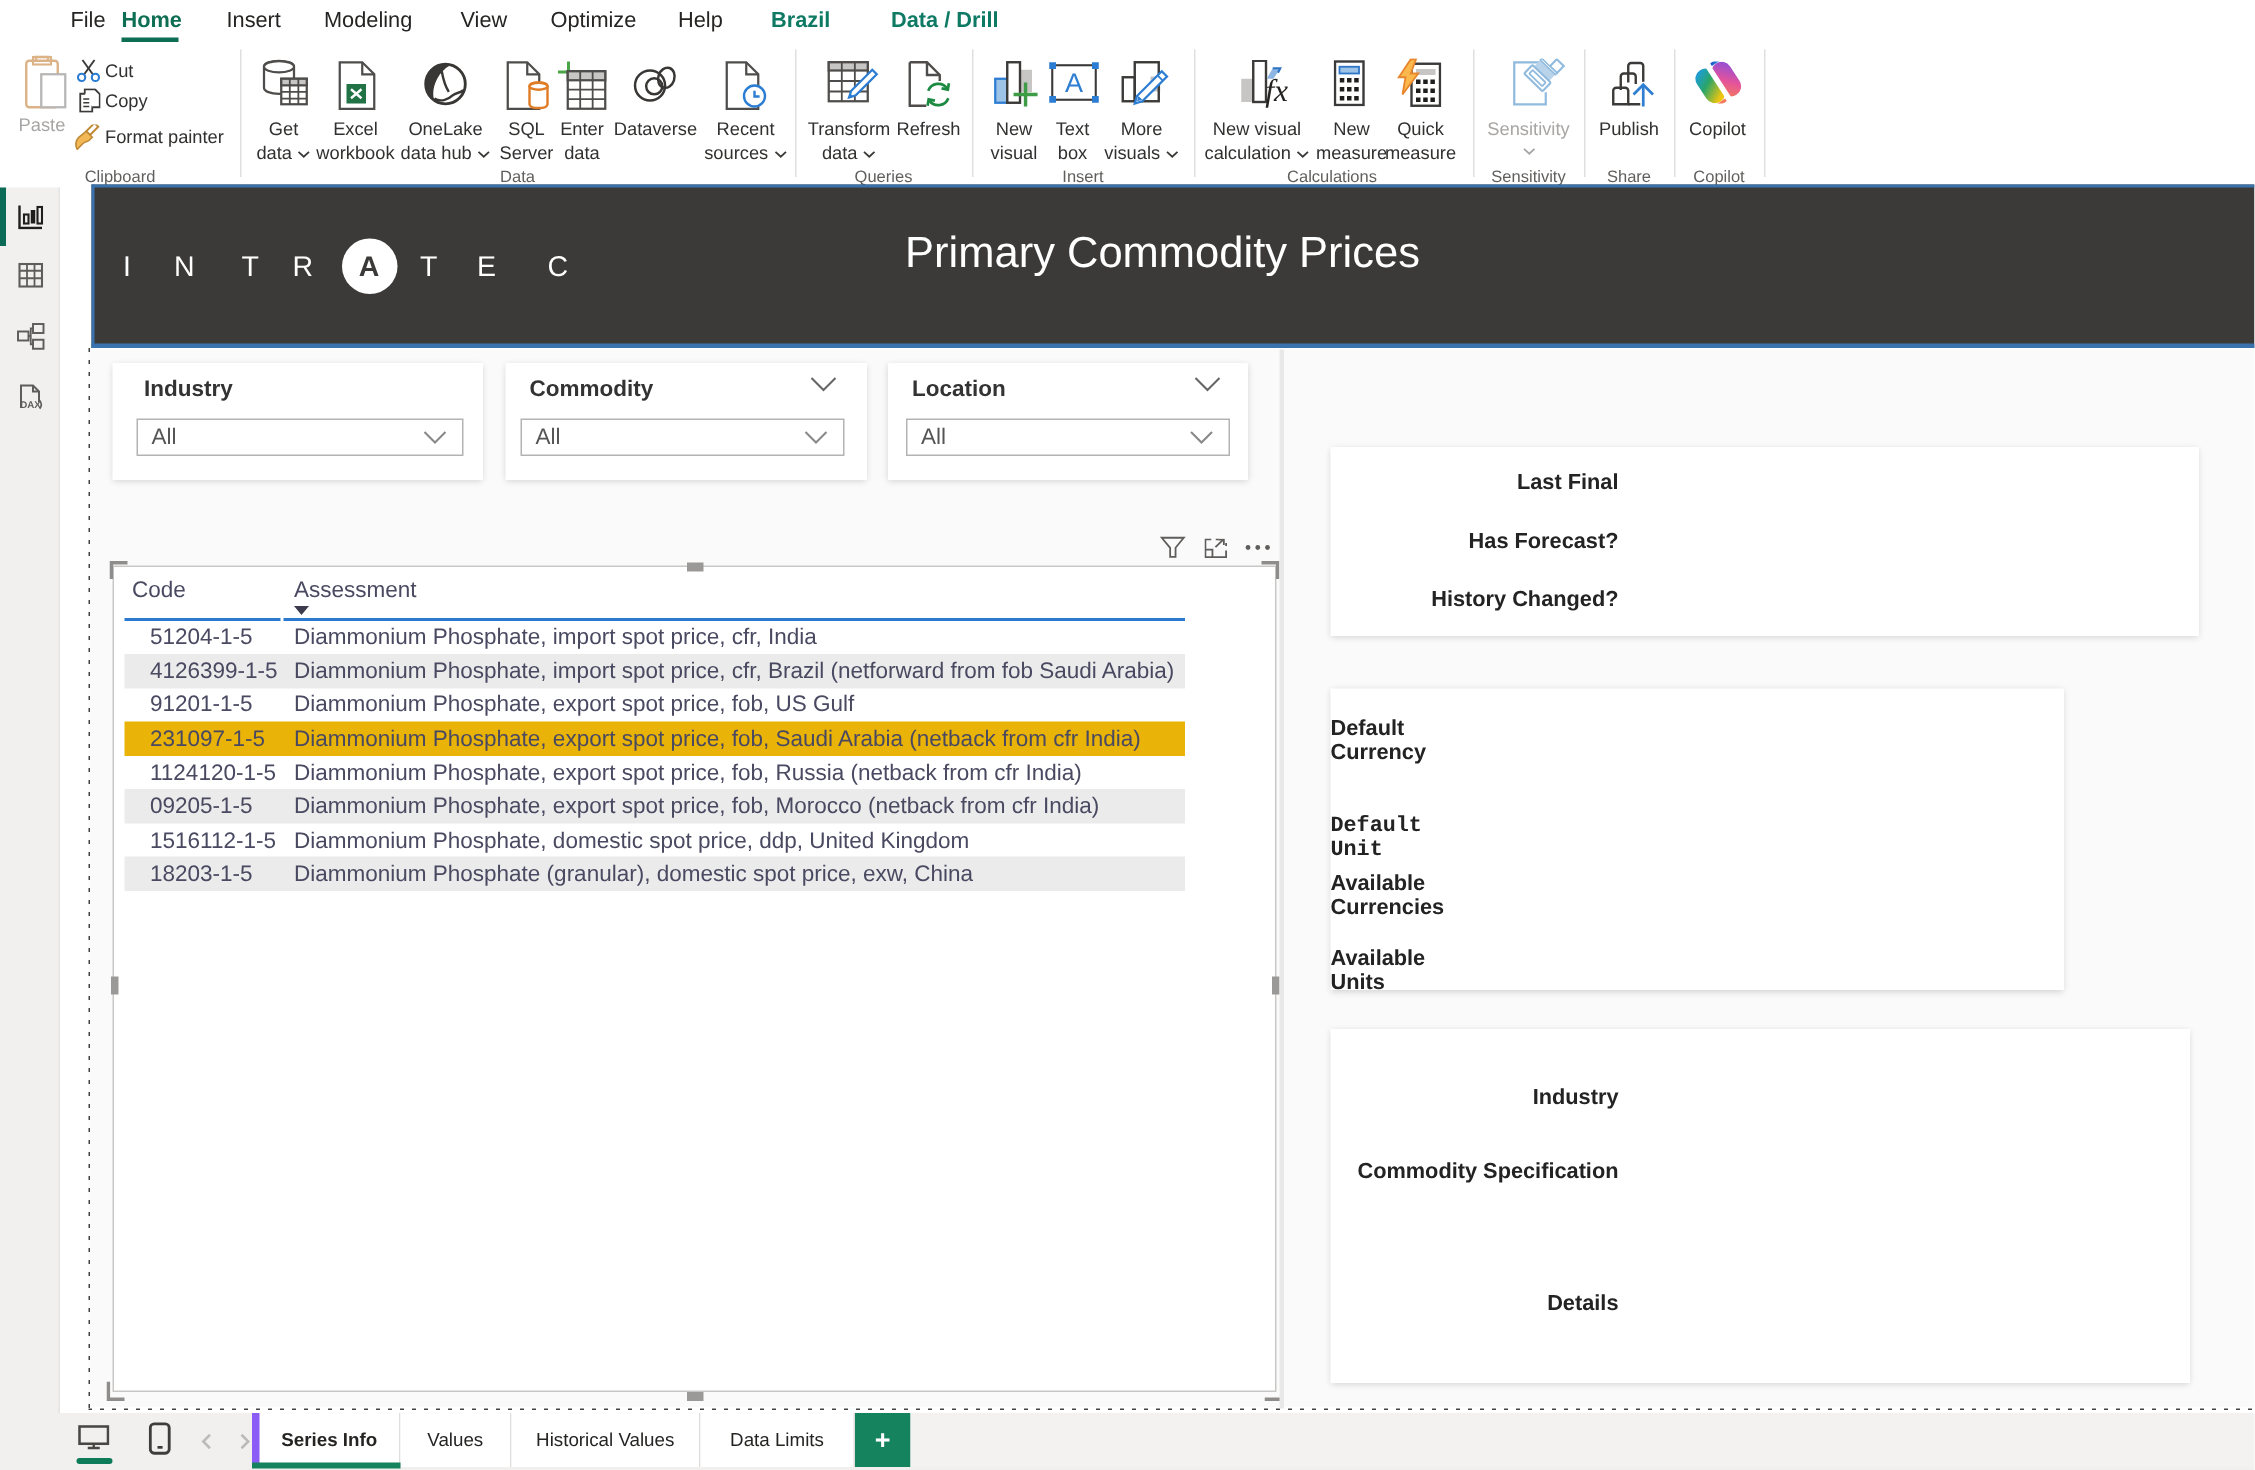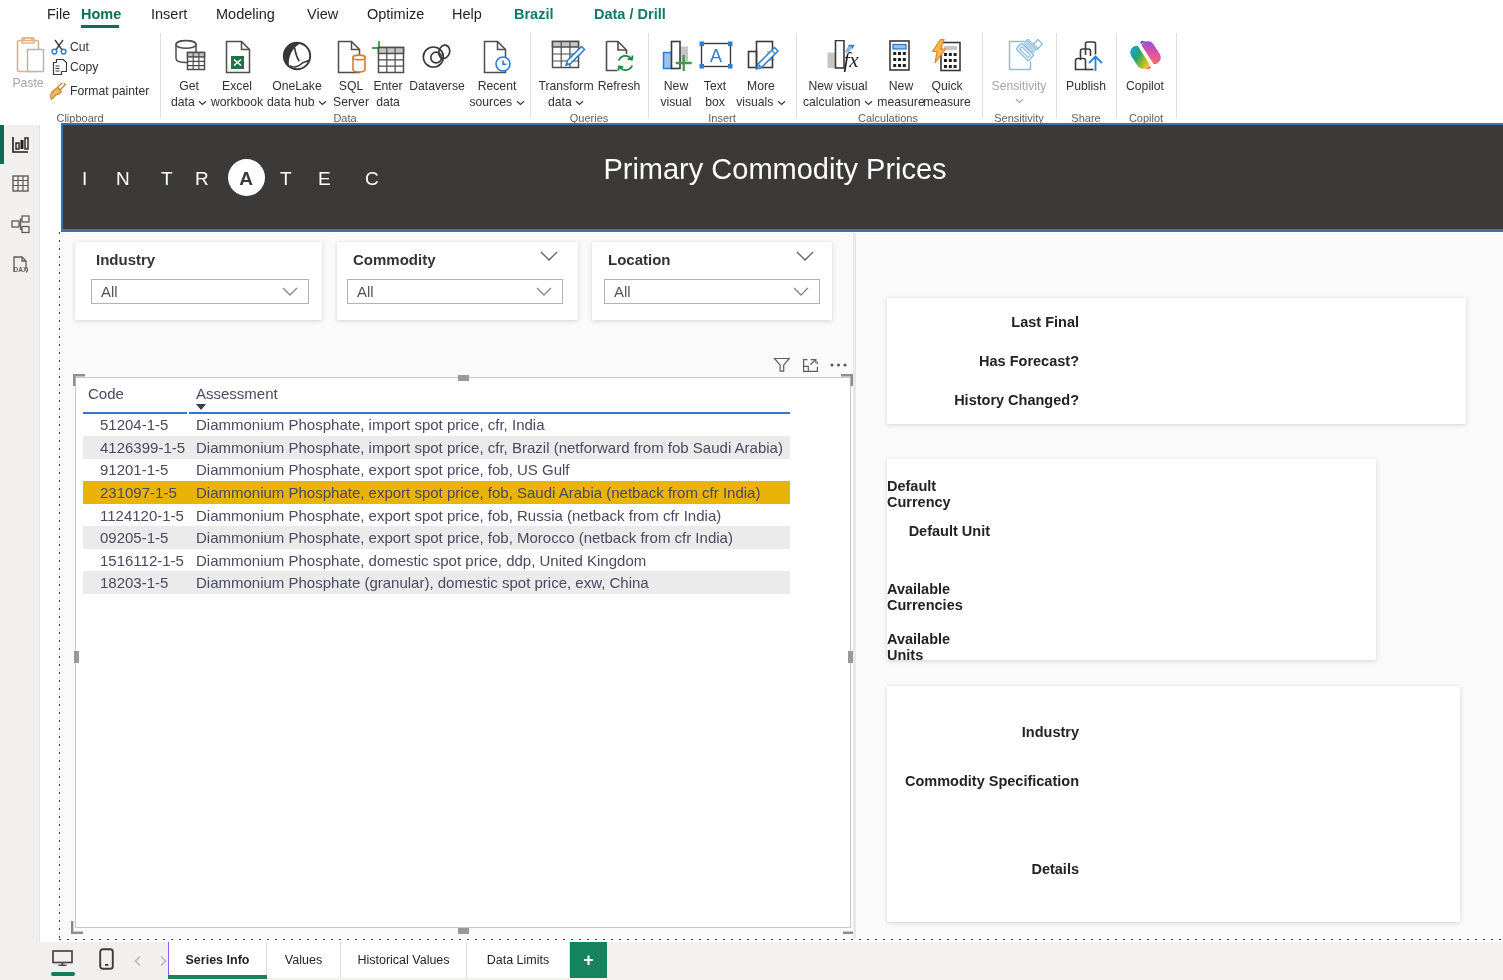--- a/index.html
+++ b/index.html
@@ -51,21 +51,21 @@
   .trow { position:absolute; left:43px; width:707px; height:23px; font-size:15px; color:#494961; }
   .trow .c1 { position:absolute; left:17px; top:3px; }
   .trow .c2 { position:absolute; left:113px; top:3px; }
 
   
   .rlab { position:absolute; font-weight:bold; font-size:14.5px; color:#232323; }
 
   
   #bottombar { position:absolute; left:0; top:942px; width:1503px; height:38px; background:#f1f0ef; }
   .btab { position:absolute; top:0; height:36px; line-height:36px; text-align:center; font-size:12.5px; color:#252423; background:#fff; border-right:1px solid #e0dedc; }
-  .btab.first { border-left:1px solid #8b5cf6; }
+  .btab.first { border-left:5px solid #8b5cf6; }
 </style>
 </head>
 <body>
 <div id="stage">
 
   <div id="menubar">
     <span class="mtab" style="left:47px;">File</span>
     <span class="mtab" style="left:81px; color:#0e6e54; font-weight:bold;">Home</span>
     <span class="mtab" style="left:151px;">Insert</span>
     <span class="mtab" style="left:216px;">Modeling</span>
@@ -505,21 +505,21 @@
 
     <div style="position:absolute; left:813px; top:108px; width:3px; height:706px; background:#e8e8e8;"></div>
 
     <div class="card" style="left:847px; top:173px; width:579px; height:126px;">
       <div class="rlab" style="right:387px; top:16px;">Last Final</div>
       <div class="rlab" style="right:387px; top:55px;">Has Forecast?</div>
       <div class="rlab" style="right:387px; top:94px;">History Changed?</div>
     </div>
     <div class="card" style="left:847px; top:334px; width:489px; height:201px;">
       <div class="rlab" style="right:386px; top:19px;">Default Currency</div>
-      <div class="rlab" style="right:386px; top:64px;">Default Unit</div>
+      <div class="rlab" style="right:386px; top:84px;font-family:Liberation Mono, monospace;">Default Unit</div>
       <div class="rlab" style="right:386px; top:122px;">Available Currencies</div>
       <div class="rlab" style="right:386px; top:172px;">Available Units</div>
     </div>
     <div class="card" style="left:847px; top:561px; width:573px; height:236px;">
       <div class="rlab" style="right:381px; top:38px;">Industry</div>
       <div class="rlab" style="right:381px; top:87px;">Commodity Specification</div>
       <div class="rlab" style="right:381px; top:175px;">Details</div>
     </div>
   </div>
 

